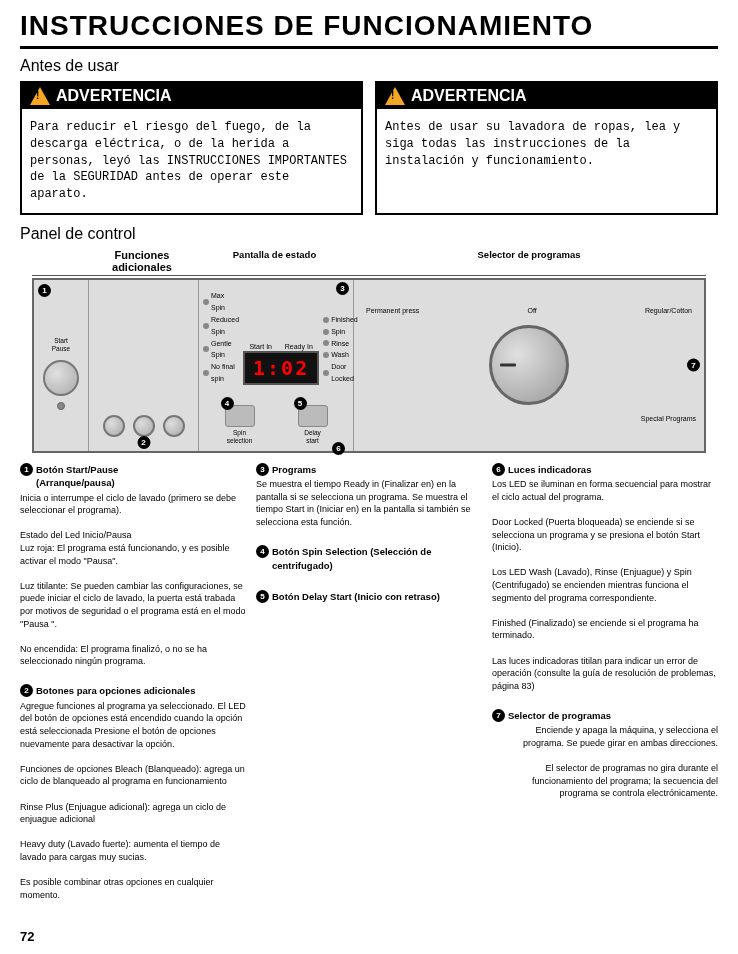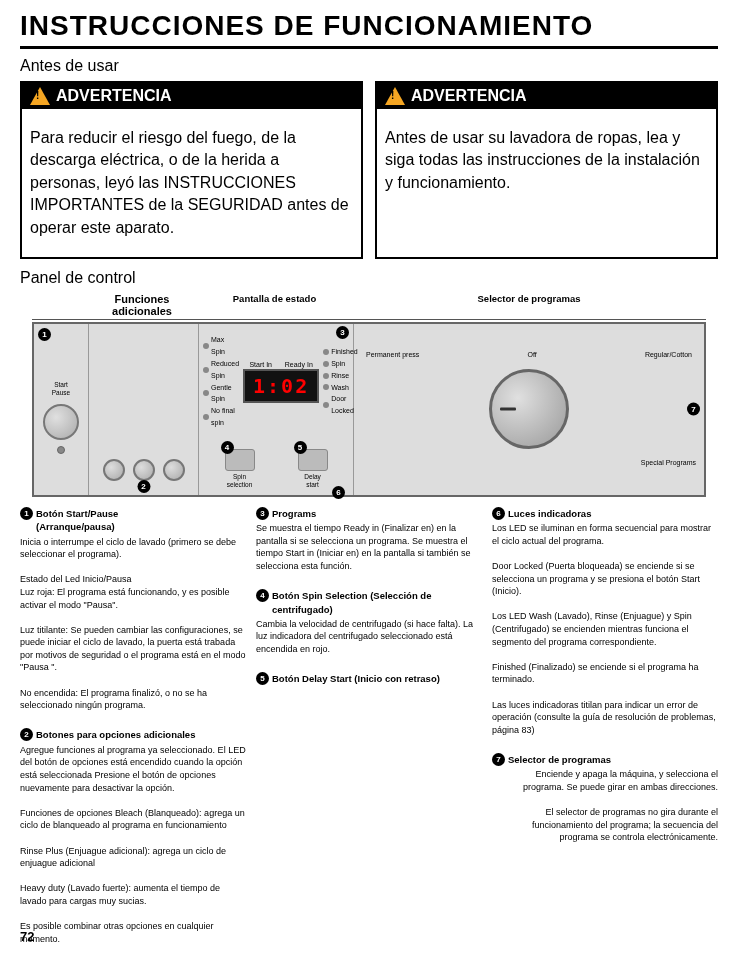--- a/index.html
+++ b/index.html
@@ -43,23 +43,24 @@
       background: #000;
       color: #fff;
       display: flex;
       align-items: center;
       gap: 6px;
       padding: 4px 8px;
       font-size: 16px;
       font-weight: bold;
     }
     .warning-body {
-      padding: 18px 8px;
-      font-size: 16px;
+      padding: 10px 8px;
+      font-size: 12px;
       line-height: 1.4;
+      font-family: Liberation Mono, monospace;
     }
 
     
     .panel-section {
       margin-bottom: 8px;
     }
 
     .badge-inline {
       display: inline-flex;
       background: #000;
@@ -129,21 +130,21 @@
         <div style="width:22px;height:22px;border-radius:50%;background:radial-gradient(circle at 35% 35%, #ddd, #aaa);border:2px solid #777;"></div>
         <div style="width:22px;height:22px;border-radius:50%;background:radial-gradient(circle at 35% 35%, #ddd, #aaa);border:2px solid #777;"></div>
         <div style="width:22px;height:22px;border-radius:50%;background:radial-gradient(circle at 35% 35%, #ddd, #aaa);border:2px solid #777;"></div>
       </div>
       <div style="position:absolute;bottom:2px;left:50%;transform:translateX(-50%);background:#000;color:#fff;font-size:8px;font-weight:bold;width:13px;height:13px;border-radius:50%;display:flex;align-items:center;justify-content:center;">2</div>
     </div>
 
     <div style="width:155px;display:flex;flex-direction:column;padding:6px 4px;border-right:1px solid #999;position:relative;">
       <div style="position:absolute;top:2px;right:4px;background:#000;color:#fff;font-size:8px;font-weight:bold;width:13px;height:13px;border-radius:50%;display:flex;align-items:center;justify-content:center;">3</div>
 
-      <div style="display:flex;gap:4px;align-items:center;margin-top:4px;">
+      <div style="display:flex;gap:4px;align-items:flex-end;margin-top:4px;">
 
         <div style="width:68px;font-size:7px;line-height:1.7;">
           <div style="display:flex;align-items:center;gap:2px;">
             <span style="width:6px;height:6px;border-radius:50%;background:#888;display:inline-block;flex-shrink:0;"></span>
             <span>Max Spin</span>
           </div>
           <div style="display:flex;align-items:center;gap:2px;">
             <span style="width:6px;height:6px;border-radius:50%;background:#888;display:inline-block;flex-shrink:0;"></span>
             <span>Reduced Spin</span>
           </div>
@@ -260,21 +261,20 @@
       <div style="font-weight:bold;font-size:9.5px;margin-bottom:2px;display:flex;align-items:flex-start;gap:3px;">
         <span class="badge-inline">3</span>
         <span>Programs</span>
       </div>
       <div style="white-space:pre-line;">Se muestra el tiempo Ready in (Finalizar en) en la pantalla si se selecciona un programa. Se muestra el tiempo Start in (Iniciar en) en la pantalla si también se selecciona esta función.</div>
       <br>
       <div style="font-weight:bold;font-size:9.5px;margin-bottom:2px;margin-top:4px;display:flex;align-items:flex-start;gap:3px;">
         <span class="badge-inline">4</span>
         <span>Botón Spin Selection (Selección de centrifugado)</span>
       </div>
-      <div style="white-space:pre-line;">Cambia la velocidad de centrifugado (si hace falta). La luz indicadora del centrifugado seleccionado está encendida en rojo.</div>
       <br>
       <div style="font-weight:bold;font-size:9.5px;margin-bottom:2px;margin-top:4px;display:flex;align-items:flex-start;gap:3px;">
         <span class="badge-inline">5</span>
         <span>Botón Delay Start (Inicio con retraso)</span>
       </div>
     </div>
 
     <div style="font-size:9px;line-height:1.4;">
       <div style="font-weight:bold;font-size:9.5px;margin-bottom:2px;display:flex;align-items:flex-start;gap:3px;">
         <span class="badge-inline">6</span>

